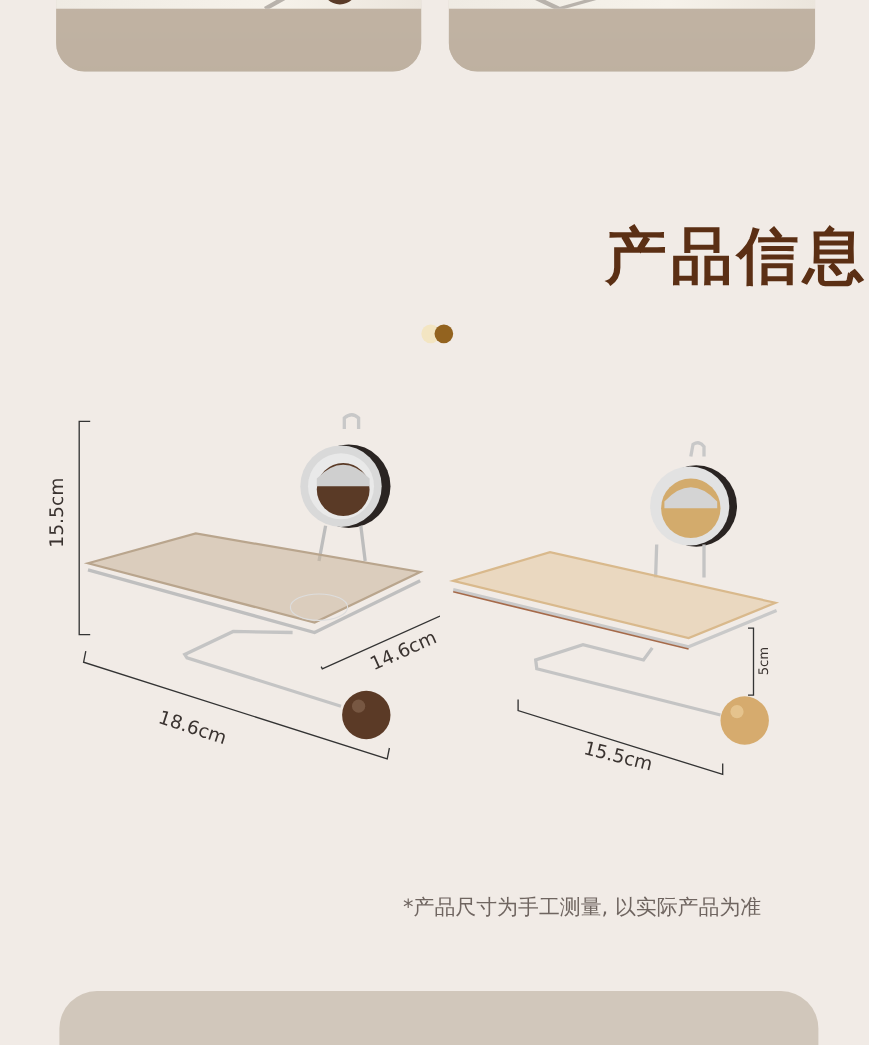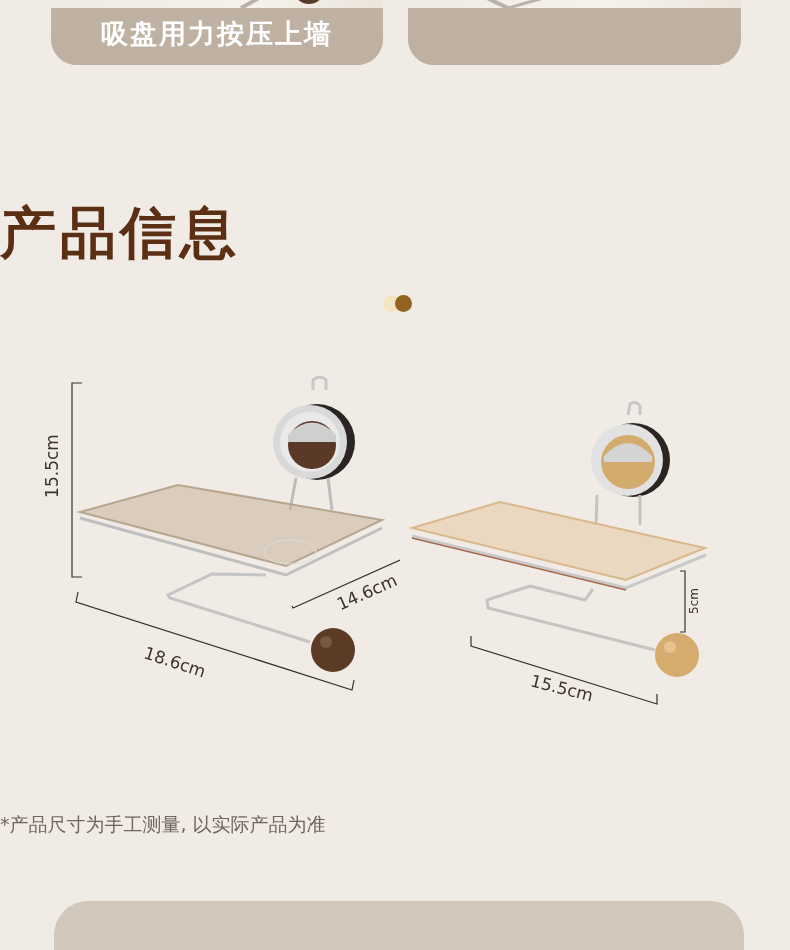--- a/index.html
+++ b/index.html
@@ -3,41 +3,40 @@
 <meta charset="utf-8">
 <style>
   html, body { margin:0; padding:0; }
   body { width:790px; height:950px; background:#f1ebe6; position:relative; overflow:hidden; font-family:"DejaVu Sans", sans-serif; }
   .step-card { position:absolute; top:-20px; height:85px; border-radius:0 0 26px 26px; overflow:hidden; background:linear-gradient(180deg,#ece7df 0%, #d9d1c6 30%, #c2b6a8 100%); }
   .step-card .photo { position:absolute; left:0; right:0; top:0; height:28px; background:linear-gradient(90deg,#efebe3,#f6f2ea 60%,#ebe5dc); }
   .step-card .band { position:absolute; left:0; right:0; top:28px; bottom:0; background:rgba(190,176,160,0.92); }
   .step-card .label { position:absolute; left:0; right:0; top:36px; text-align:center; color:#fff; font-size:27px; font-weight:bold; letter-spacing:2px; }
   #card1 { left:51px; width:332px; }
   #card2 { left:408px; width:333px; }
-  .title { position:absolute; top:196px; left:0; width:790px; text-align:left; color:#5b2f14; font-size:56px; font-weight:bold; letter-spacing:4px; }
+  .title { position:absolute; top:196px; left:0; width:790px; text-align:right; color:#5b2f14; font-size:56px; font-weight:bold; letter-spacing:4px; }
   .dots { position:absolute; top:295px; left:383px; width:32px; height:18px; }
   .dot-a { position:absolute; left:0; top:0; width:17px; height:17px; border-radius:50%; }
   .dot-b { position:absolute; left:12px; top:0; width:17px; height:17px; border-radius:50%; }
   .product { position:absolute; }
   .dim { position:absolute; color:#3a3330; font-size:17px; white-space:nowrap; }
-  .note { position:absolute; top:812px; left:0; width:692px; text-align:left; color:#6f6560; font-size:19px; }
+  .note { position:absolute; top:812px; left:0; width:692px; text-align:right; color:#6f6560; font-size:19px; }
   .bottom-card { position:absolute; left:54px; top:901px; width:690px; height:80px; border-radius:34px 34px 0 0; background:#d1c7bb; }
 </style>
 </head>
 <body>
 
 <div class="step-card" id="card1">
   <div class="photo">
     <svg width="332" height="28" style="position:absolute;left:0;top:0">
       <path d="M190 28 L240 0" stroke="#b8b2ab" stroke-width="4" fill="none"></path>
       <circle cx="258" cy="8" r="16" fill="#5a3b28"></circle>
     </svg>
   </div>
   <div class="band"></div>
-  <div class="label">吸盘用力按压上墙</div>
 </div>
 
 <div class="step-card" id="card2">
   <div class="photo">
     <svg width="333" height="28" style="position:absolute;left:0;top:0">
       <path d="M62 0 L62 10 L100 28" stroke="#b8b2ab" stroke-width="4" fill="none"></path>
       <path d="M100 28 L200 0" stroke="#b8b2ab" stroke-width="3" fill="none"></path>
     </svg>
   </div>
   <div class="band"></div>

